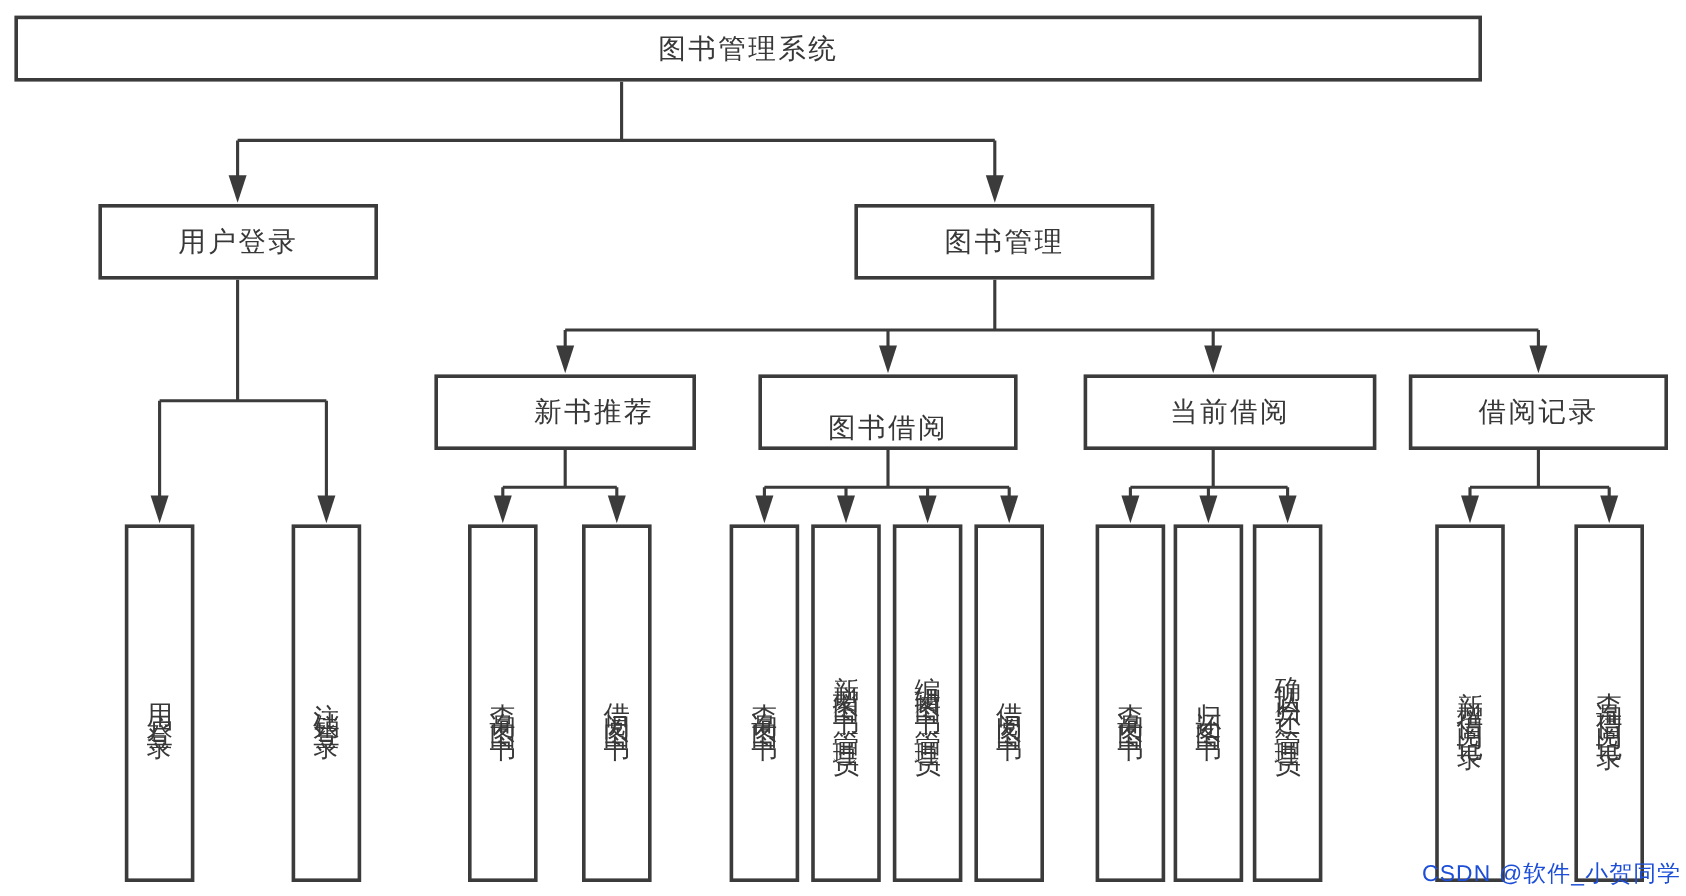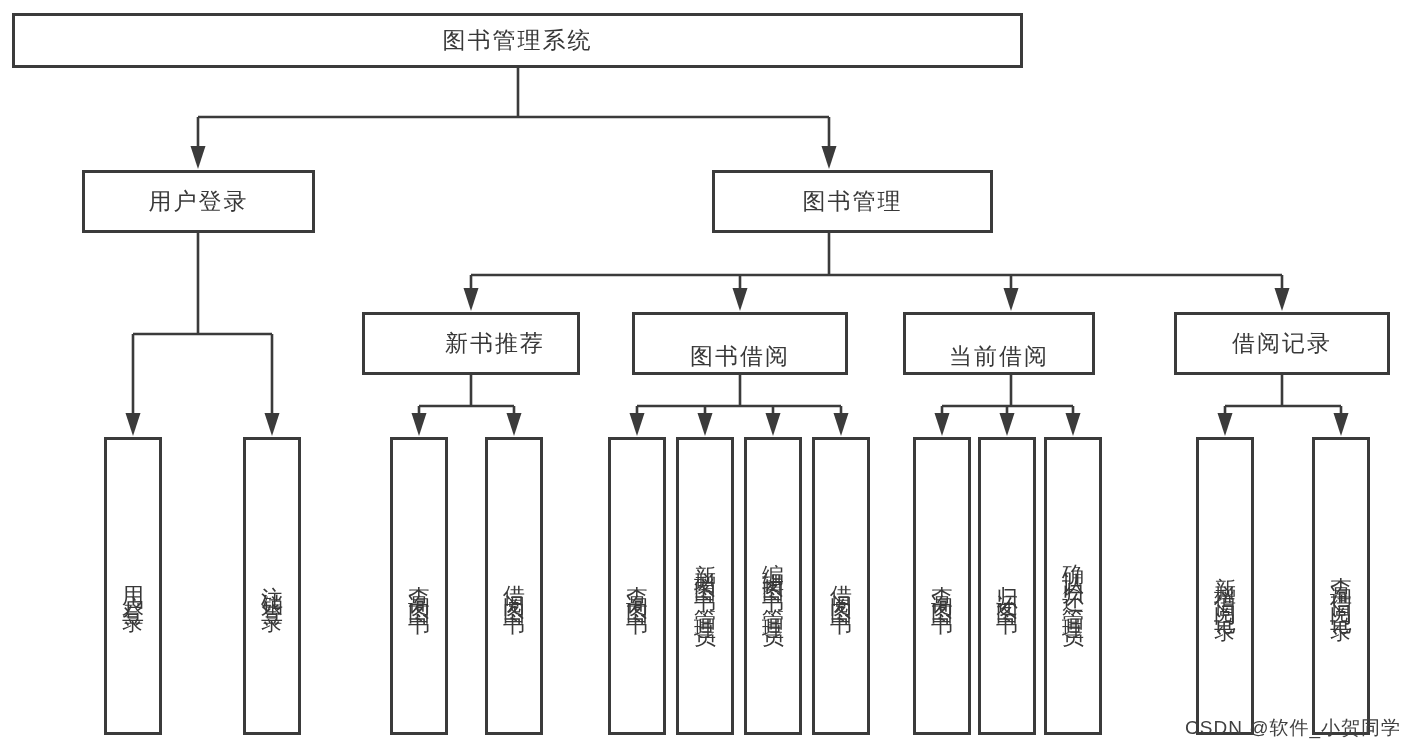--- a/index.html
+++ b/index.html
@@ -13,36 +13,36 @@
   .n{
     position:absolute;box-sizing:border-box;background:#ffffff;
     border:3px solid #3b3b3b;display:flex;align-items:center;justify-content:center;
   }
   .n.h .lbl{font-size:23px;letter-spacing:2px;white-space:nowrap;}
   .n.v .lbl{
     writing-mode:vertical-rl;text-orientation:mixed;
     font-size:22px;letter-spacing:9px;line-height:1;white-space:nowrap;
   }
   
-  .root{left:12px;top:13px;width:1011px;height:55px;}
+  .root{left:12px;top:13px;width:1223px;height:55px;}
   .l2a{left:82px;top:170px;width:233px;height:63px;}
-  .l2b{left:712px;top:170px;width:281px;height:63px;}
+  .l2b{left:712px;top:170px;width:250px;height:63px;}
   .l3a{left:362px;top:312px;width:218px;height:63px;padding-left:48px;}
   .l3b{left:632px;top:312px;width:216px;height:63px;align-items:flex-end;}
-  .l3c{left:903px;top:312px;width:192px;height:63px;align-items:flex-end;}
+  .l3c{left:903px;top:312px;width:244px;height:63px;}
   .l3d{left:1174px;top:312px;width:216px;height:63px;}
   .leaf{top:437px;width:58px;height:298px;}
   .f01{left:104px;} .f02{left:243px;}
   .f03{left:390px;} .f04{left:485px;}
   .f05{left:608px;} .f06{left:676px;} .f07{left:744px;} .f08{left:812px;}
   .f09{left:913px;} .f10{left:978px;} .f11{left:1044px;}
   .f12{left:1196px;} .f13{left:1312px;}
   .watermark{
     position:absolute;top:715px;right:4px;font-size:19px;letter-spacing:1px;
-    color:#404040;white-space:nowrap;z-index:5;text-align:center;
+    color:#1d4ed8;white-space:nowrap;z-index:5;text-align:center;
   }
 </style>
 </head>
 <body>
 
 <div class="canvas">
 
   <svg class="wires" viewBox="0 0 1405 747" aria-hidden="true">
 
     <path class="wire" d="M518 68 V117 M198 117 H829 M198 117 V148 M829 117 V148"></path>

